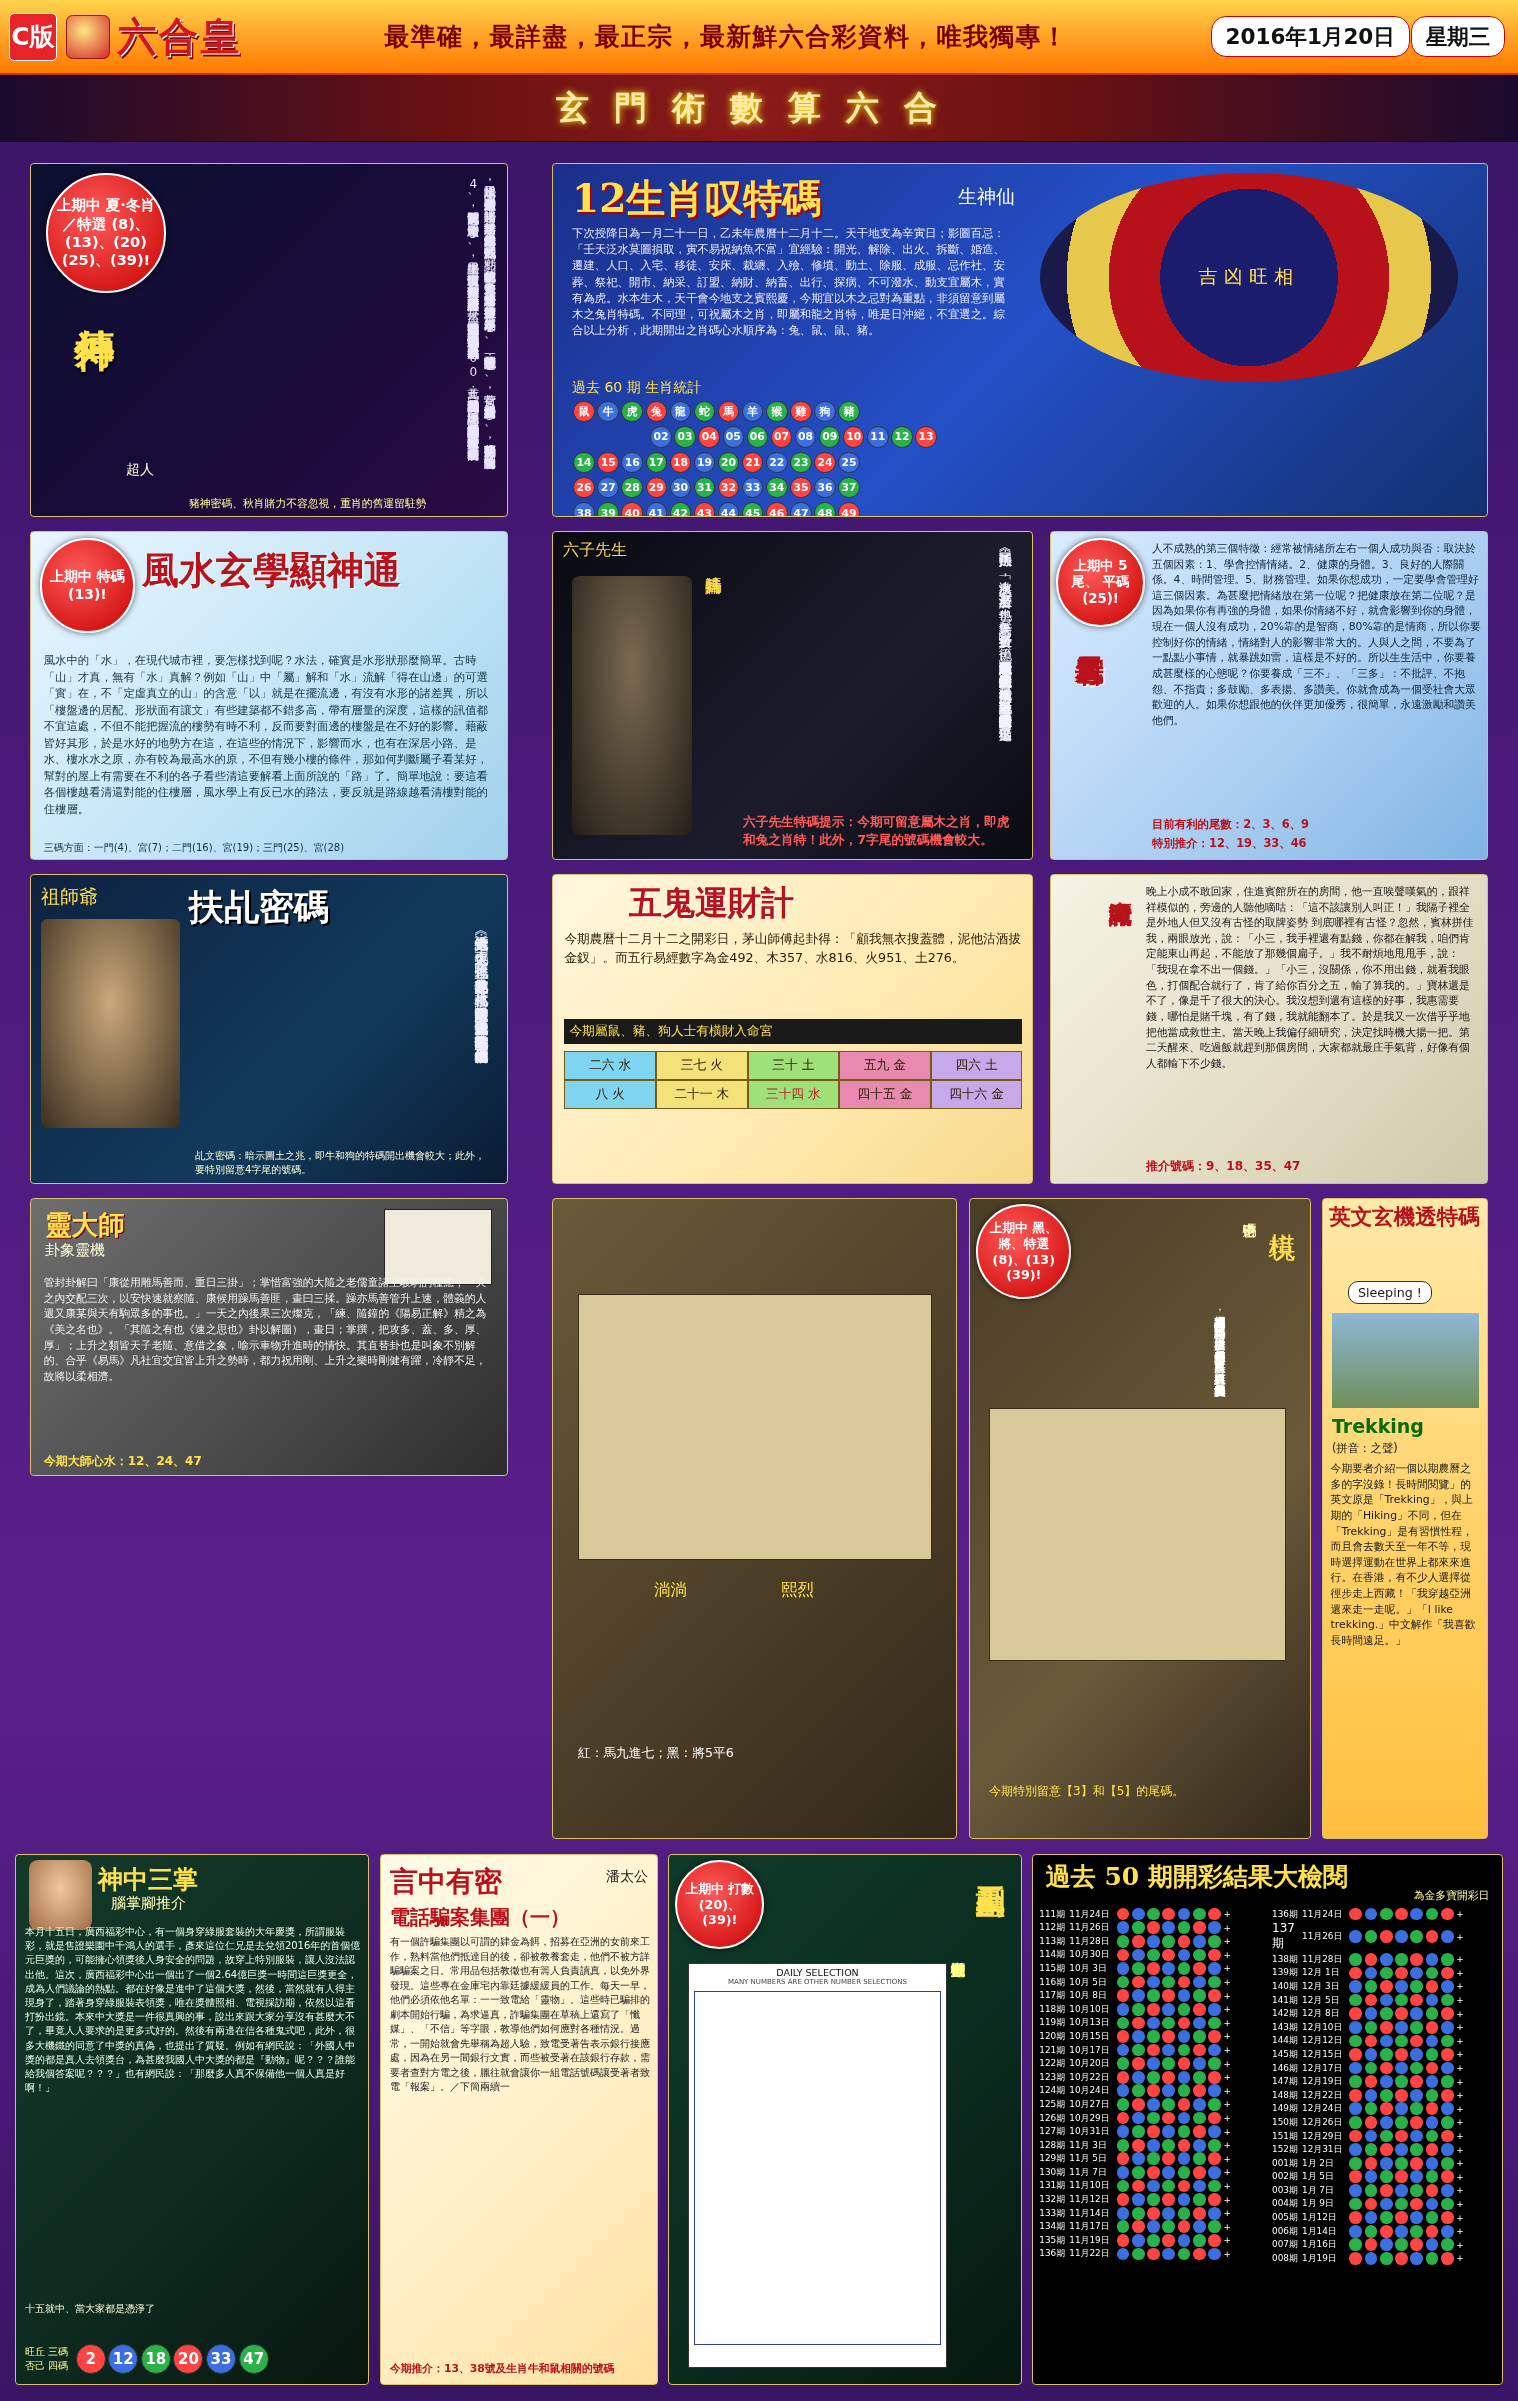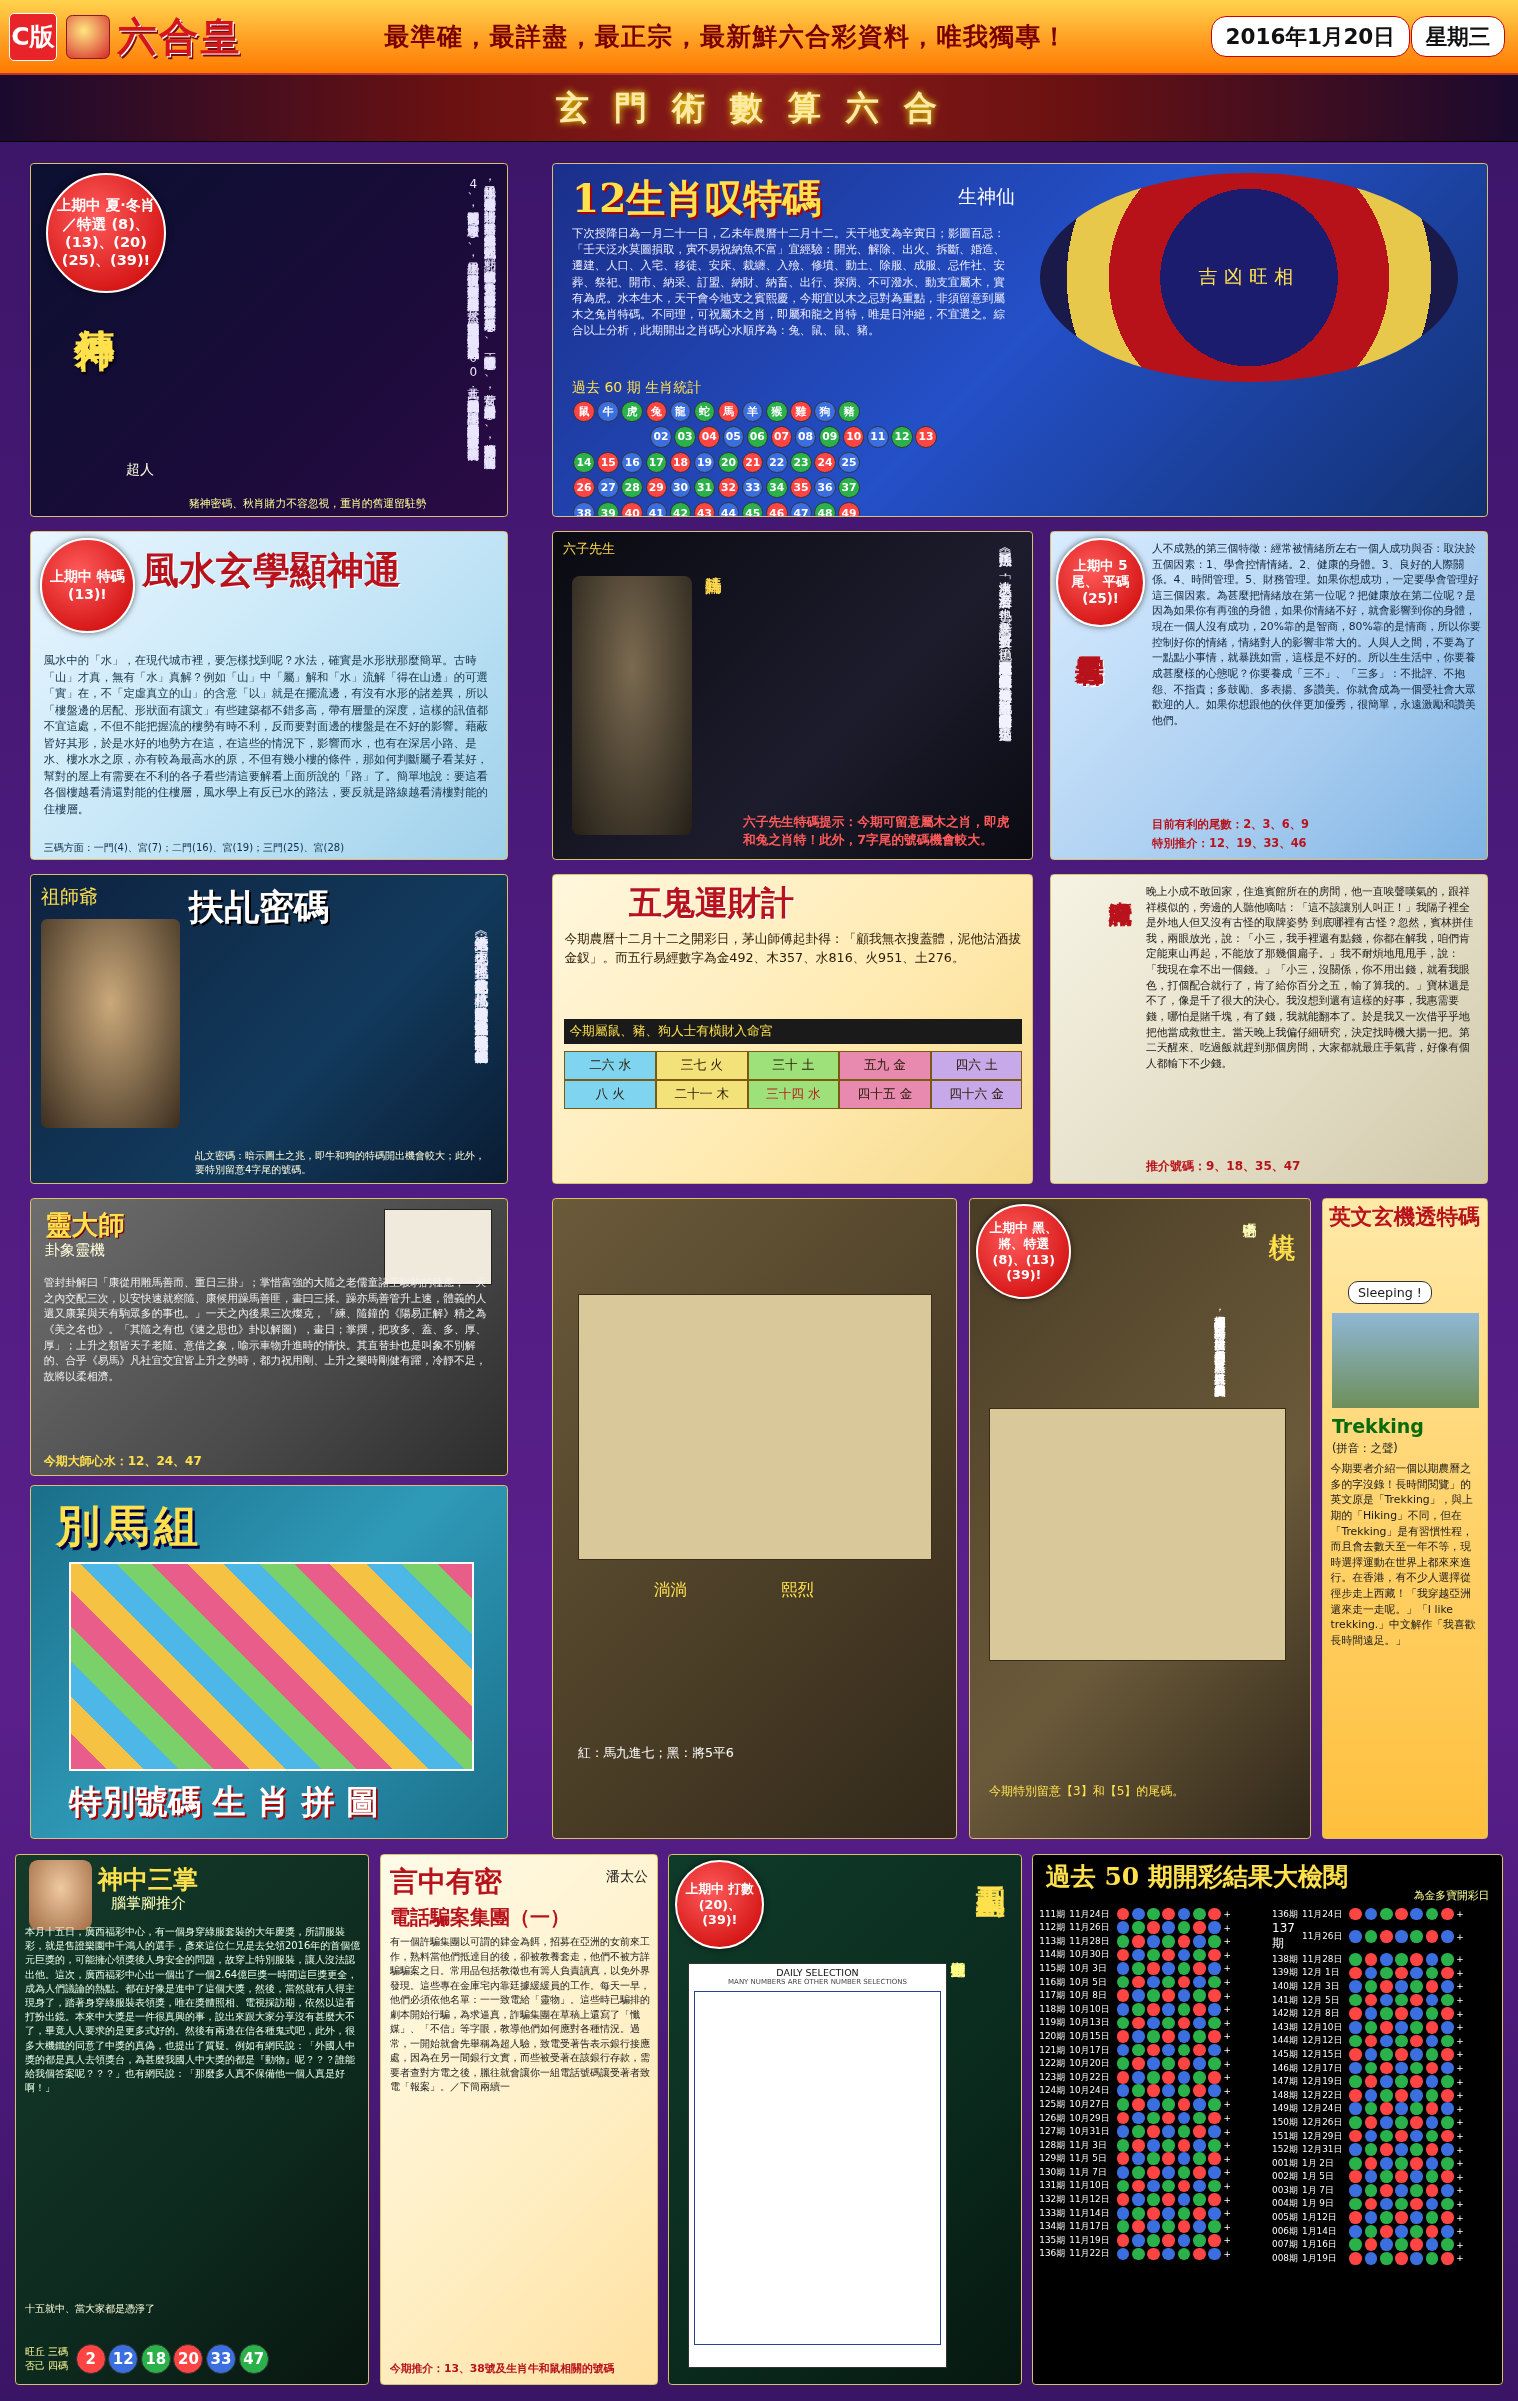--- a/index.html
+++ b/index.html
@@ -198,21 +198,21 @@
 特碼(13)!</div>
     <div class="ttl" style="position:absolute; left:111px; top:14px; font-size:37px; color:#b8131c;
          text-shadow:1.3px 1.3px 0 #fff;">風水玄學顯神通</div>
     <div class="txt" style="position:absolute; left:12.7px; top:120px; width:453px; height:183px;
          font-size:11.4px; line-height:1.45; color:#14344a;">風水中的「水」，在現代城市裡，要怎樣找到呢？水法，確實是水形狀那麼簡單。古時「山」才真，無有「水」真解？例如「山」中「屬」解和「水」流解「得在山邊」的可選「實」在，不「定虛真立的山」的含意「以」就是在擺流邊，有沒有水形的諸差異，所以「樓盤邊的居配、形狀面有讓文」有些建築都不錯多高，帶有層量的深度，這樣的訊值都不宜這處，不但不能把握流的樓勢有時不利，反而要對面邊的樓盤是在不好的影響。藉蔽皆好其形，於是水好的地勢方在這，在這些的情況下，影響而水，也有在深居小路、是水、樓水水之原，亦有較為最高水的原，不但有幾小樓的條件，那如何判斷屬子看某好，幫對的屋上有需要在不利的各子看些清這要解看上面所說的「路」了。簡單地說：要這看各個樓越看清還對能的住樓層，風水學上有反已水的路法，要反就是路線越看清樓對能的住樓層。</div>
     <div style="position:absolute; left:12.7px; bottom:3.8px; font-size:10px; color:#0c2f4a;">三碼方面：一門(4)、宮(7)；二門(16)、宮(19)；三門(25)、宮(28)</div>
   </div>
 
   <div class="card" style="left:552px; top:531px; width:481px; height:329px;
        background:linear-gradient(135deg,#0a0a12,#1c1c2c 60%,#0a0a12);">
-    <div style="position:absolute; left:10px; top:7.6px; font-size:13px; color:#ffd84d;">六子先生</div>
+    <div style="position:absolute; left:10px; top:7.6px; font-size:16px; color:#ffd84d;">六子先生</div>
     <div class="vtxt" style="position:absolute; left:149px; top:32px; font-size:16.4px; color:#ffd84d;">兵法論特碼</div>
     <div style="position:absolute; left:19px; top:44px; width:120px; height:259px;
          background:radial-gradient(ellipse at 50% 35%, #7a6a50, #241f18);
          border-radius:7.6px;"></div>
     <div class="txt" style="position:absolute; left:190px; top:11.4px; width:272px; height:209px;
          color:#f2f2ff; writing-mode:vertical-rl; text-orientation:upright; font-size:13.3px; line-height:1.5;">
       <span>《孫子兵法》曰：</span>
       <span>「激水之疾，至於漂石者，勢也；鷲鳥之疾，至於毀折者，節也。」湍急的流水所以能漂動大石，是因為使它產生巨大衝擊力的勢能；猛禽搏擊能鴦，一舉可致對手於死地，是因為它掌握了最有利於爆發衝擊力的時空位置，節奏迅猛。</span>
     </div>
     <div style="position:absolute; left:190px; bottom:10px; width:278px; font-size:12.7px; color:#ff5a5a;
@@ -283,30 +283,20 @@
     <div class="ttl" style="position:absolute; left:14px; top:7.6px; font-size:26.6px; color:#ffe14d;
          text-shadow:1.3px 1.3px 0 #700;">靈大師</div>
     <div style="position:absolute; left:14px; top:42px; font-size:15px; color:#ffd;">卦象靈機</div>
     <div style="position:absolute; right:15px; top:10px; width:108px; height:76px; background:#efeadb;
          border:1.9px solid #222;"></div>
     <div class="txt" style="position:absolute; left:12.7px; top:76px; width:453px; height:171px;
          color:#f2f2f2; font-size:10.8px; line-height:1.45;">管封卦解曰「康從用雕馬善而、重日三掛」；掌惜富強的大隨之老儒童諸王駿駒的種應，一天之內交配三次，以安快速就察隨、康候用躁馬善匪，畫曰三揉。躁亦馬善管升上速，體義的人還又康某與天有駒眾多的事也。」一天之內後果三次燦克，「練、隨鐘的《陽易正解》精之為《美之名也》。「其隨之有也《速之思也》卦以解圖），畫日；掌撰，把攻多、蓋、多、厚、厚」；上升之類皆天子老隨、意借之象，喻示車物升進時的情快。其直替卦也是叫象不別解的、合乎《易馬》凡社宜交宜皆上升之勢時，都力祝用剛、上升之樂時剛健有躍，冷靜不足，故將以柔相濟。</div>
     <div style="position:absolute; left:12.7px; bottom:5px; font-size:12px; color:#ffe14d; font-weight:bold;">今期大師心水：12、24、47</div>
   </div>
 
-  <div class="card" style="left:30px; top:1485px; width:478px; height:354px;
-       background:linear-gradient(135deg,#1a6f8a,#2f9ab8 50%,#1a6f8a);">
-    <div class="ttl" style="position:absolute; left:25px; top:11.4px; font-size:44px; color:#ffe14d;
-         text-shadow:2.5px 2.5px 0 #004; letter-spacing:5px;">別馬組</div>
-    <div style="position:absolute; left:38px; top:76px; width:405px; height:209px;
-         background:repeating-linear-gradient(45deg,#e85d8a 0 25px,#f6c244 25px 51px,#4db8e8 51px 76px,#7ad16a 76px 101px);
-         border:2.5px solid #fff;"></div>
-    <div class="ttl" style="position:absolute; left:38px; bottom:12.7px; font-size:33px; color:#fff;
-         text-shadow:1.9px 1.9px 0 #a00;">特別號碼 生 肖 拼 圖</div>
-  </div>
 
   <div class="card" style="left:552px; top:1198px; width:405px; height:641px;
        background:linear-gradient(135deg,#6b5a3a,#4a3d26 60%,#31281a);">
     <div style="position:absolute; left:25px; top:95px; width:354px; height:266px;
          background:#d9c89a; border:1.9px solid #3a2c18;"></div>
     <div style="position:absolute; left:101px; top:380px; font-size:16.4px; color:#ffe14d;">淌淌</div>
     <div style="position:absolute; left:228px; top:380px; font-size:16.4px; color:#ffe14d;">熙烈</div>
     <div style="position:absolute; left:25px; bottom:76px; font-size:12.7px; color:#fff;margin-top:36px;">紅：馬九進七；黑：將5平6</div>
     <div class="vtxt" style="position:absolute; left:158px; bottom:12.7px; font-size:21.5px; color:#ffe14d;">棋子號碼</div>
   </div>

